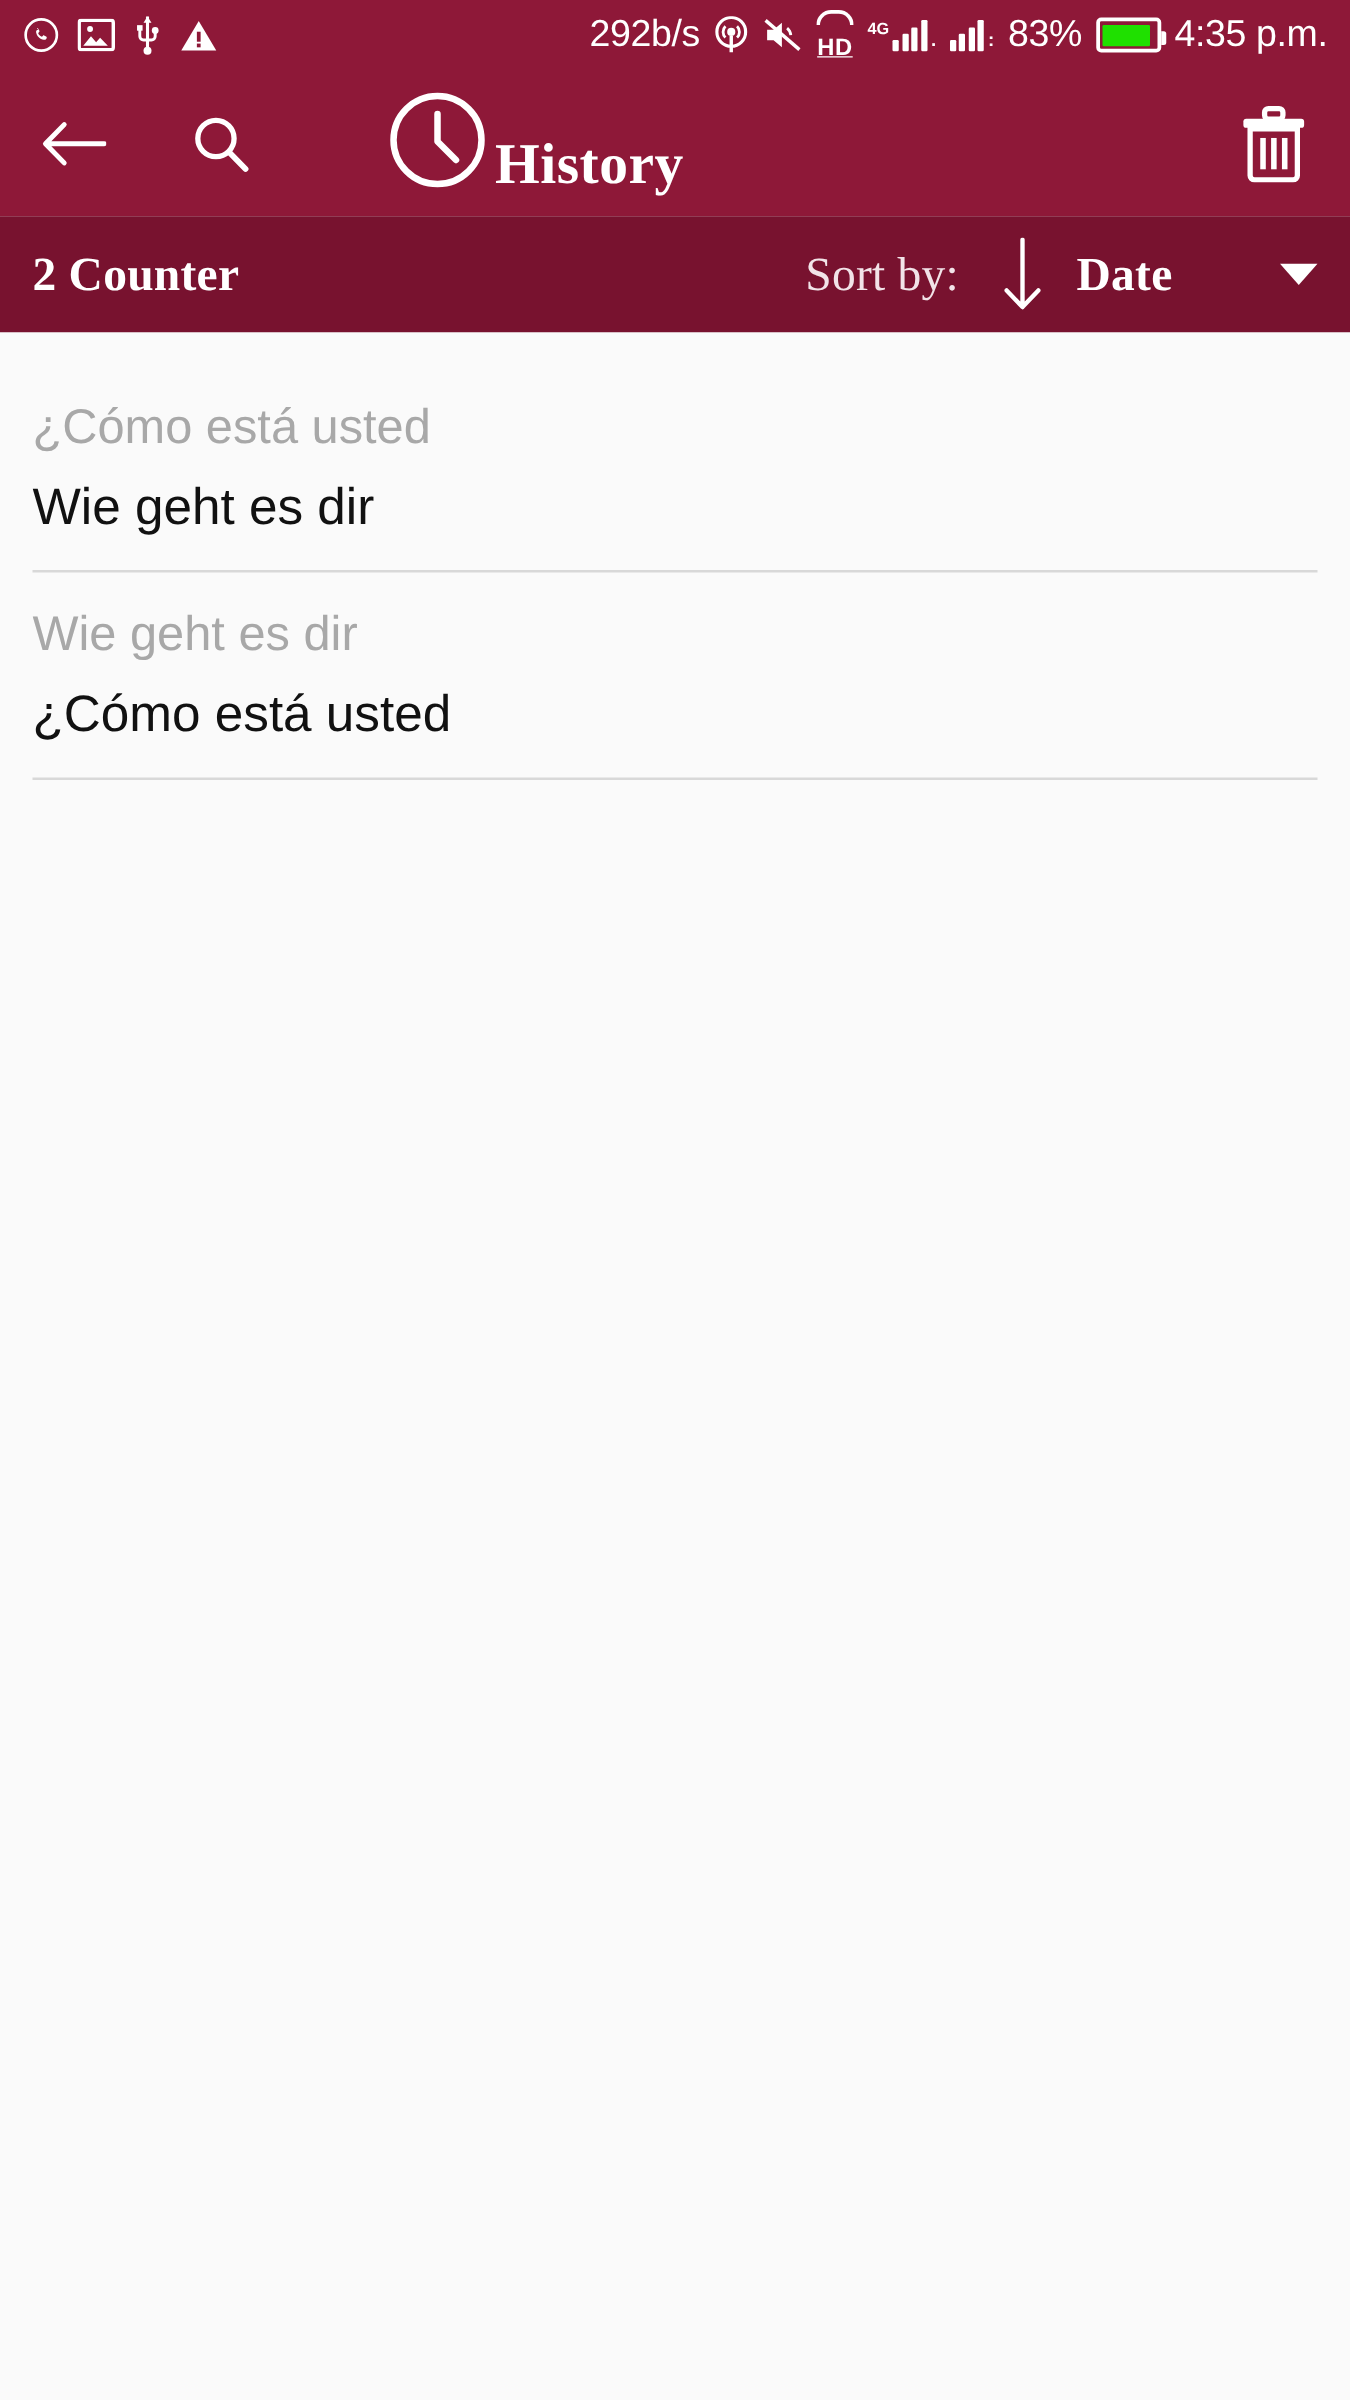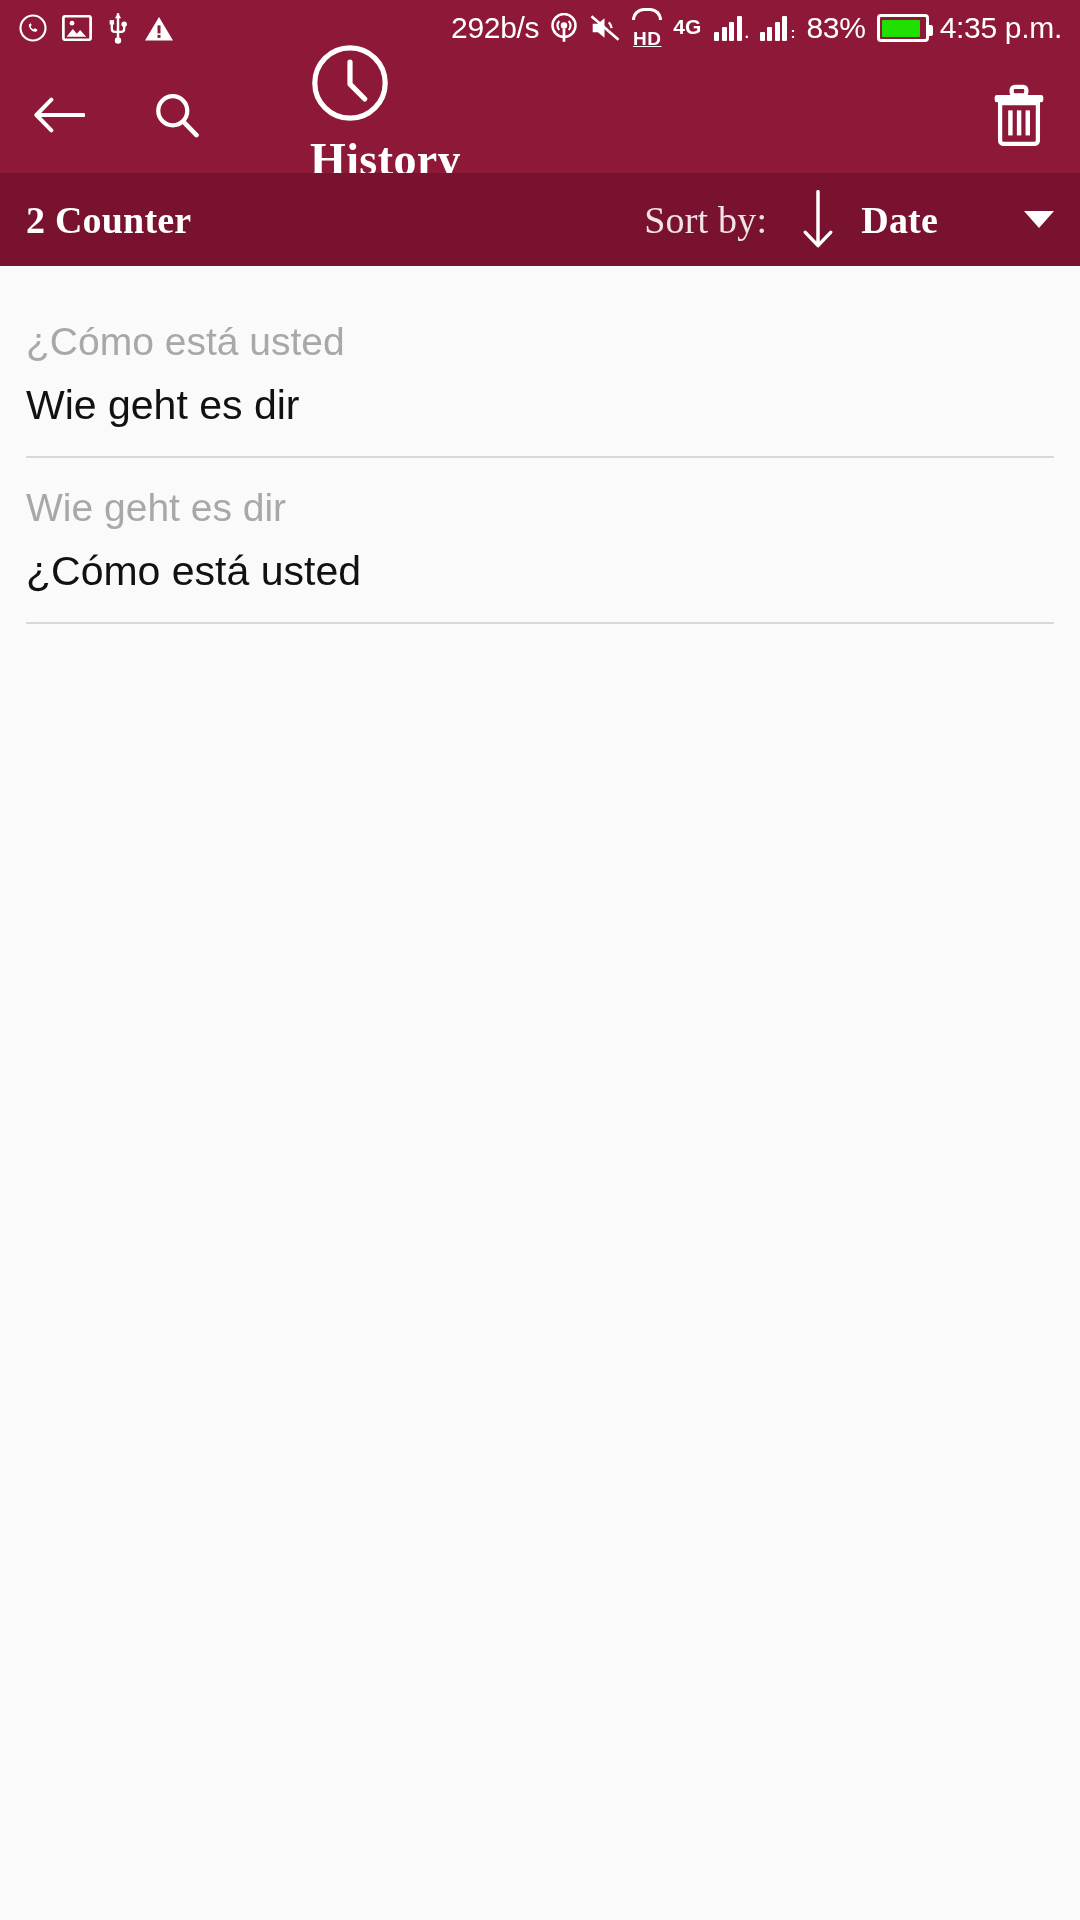--- a/index.html
+++ b/index.html
@@ -33,21 +33,21 @@
     font-family:"Liberation Sans", sans-serif;
   }
   .sb-hd {
     font-size:19px; font-weight:bold; letter-spacing:0.5px;
     line-height:1; padding-top:8px;
   }
   .hd-wrap { display:flex; flex-direction:column; align-items:center; line-height:1;text-decoration:underline; }
   .hd-arc { width:30px; height:12px; border:3.2px solid #fff; border-bottom:none;
             border-radius:18px 18px 0 0; margin-bottom:1px; }
   .sig-group { display:flex; align-items:flex-end; gap:2px; }
-  .net-label { font-size:21px; font-weight:bold; align-self:flex-start; margin-right:11px; }
+  .net-label { font-size:13px; font-weight:bold; align-self:flex-start; margin-right:1px; }
   .bars { display:flex; align-items:flex-end; gap:2.5px; height:26px; }
   .bars i { display:block; width:5px; background:#ffffff; border-radius:1px; }
   .bars i:nth-child(1){ height:9px; }
   .bars i:nth-child(2){ height:14px; }
   .bars i:nth-child(3){ height:19px; }
   .bars i:nth-child(4){ height:25px; }
   .simmark { font-size:15px; font-weight:bold; align-self:flex-end; margin-left:1px; }
   .battery {
     width:52px; height:28px; border:3px solid #ffffff; border-radius:4px;
     position:relative; display:flex; align-items:center; padding:2.5px;
@@ -61,21 +61,21 @@
   
   .appbar {
     height:117px;
     background:#8e1838;
     display:flex; align-items:center;
     padding:0 26px;
     flex:0 0 auto;
   }
   .ab-back { width:66px; height:66px; display:flex; align-items:center; justify-content:center; }
   .ab-search { width:66px; height:66px; display:flex; align-items:center; justify-content:center; margin-left:52px; }
-  .ab-titlegroup { display:flex; align-items:flex-start; gap:6px; margin-left:100px;flex-direction:column; }
+  .ab-titlegroup { display:flex; align-items:flex-end; gap:6px; margin-left:100px; }
   .ab-title {
     font-family:"Liberation Serif", serif;
     font-weight:bold; font-size:46px; color:#ffffff;
     letter-spacing:0.4px;
   }
   .ab-delete { margin-left:auto; width:70px; height:70px; display:flex; align-items:center; justify-content:center; }
 
   
   .sortbar {
     height:93px;

